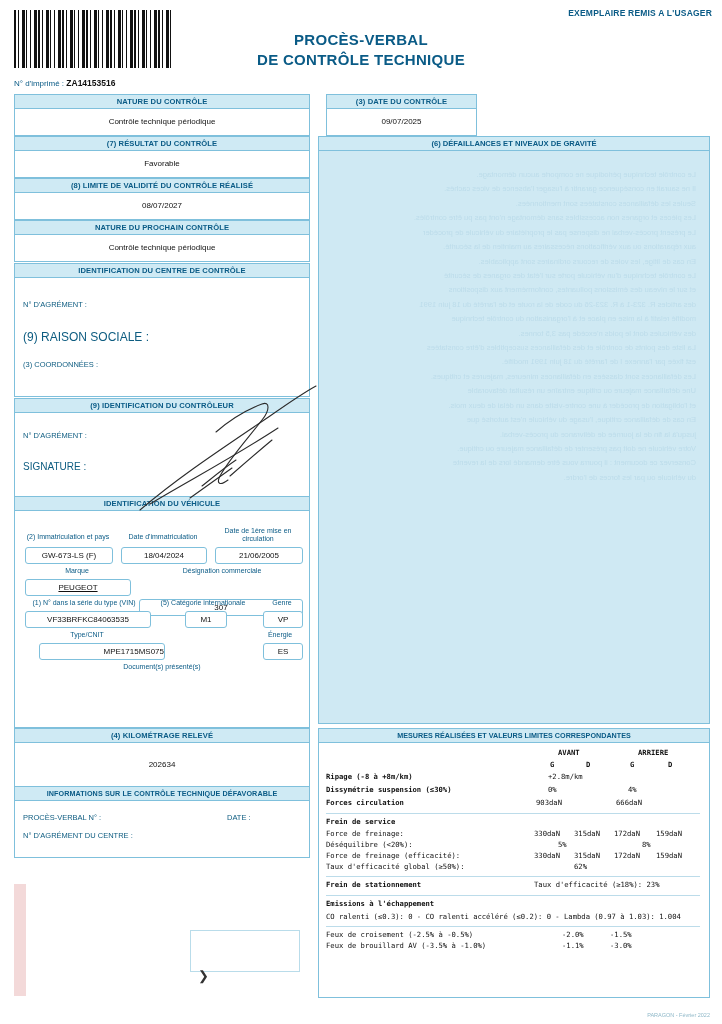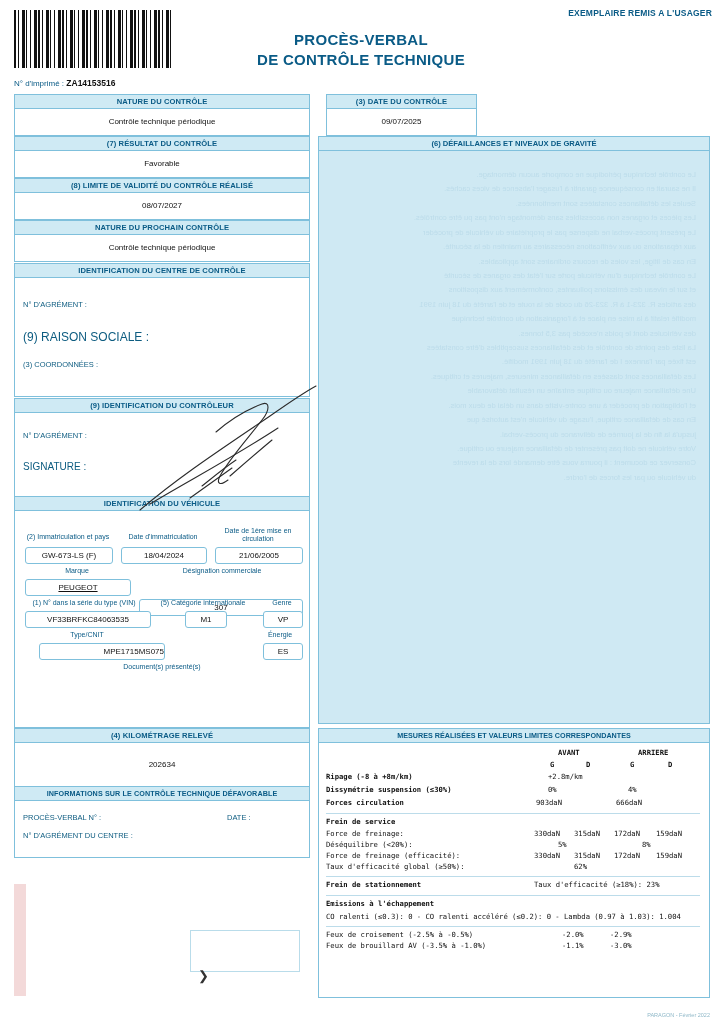--- a/index.html
+++ b/index.html
@@ -341,21 +341,21 @@
     <div class="mrow" style="height:12px;">
       <span class="mlabel">Emissions à l'échappement</span>
     </div>
     <div style="line-height:11px;width:360px;">CO ralenti (≤0.3): 0 - CO ralenti accéléré (≤0.2): 0 - Lambda (0.97 à 1.03): 1.004</div>
 
     <div class="sep" style="position:relative;margin:4px 0 3px;"></div>
 
     <div class="mrow" style="height:11px;">
       <span class="mtxt" style="left:0;">Feux de croisement (-2.5% à -0.5%)</span>
       <span class="mtxt" style="left:236px;">-2.0%</span>
-      <span class="mtxt" style="left:284px;">-2.9%</span>
+      <span class="mtxt" style="left:284px;">-1.5%</span>
     </div>
     <div class="mrow" style="height:11px;">
       <span class="mtxt" style="left:0;">Feux de brouillard AV (-3.5% à -1.0%)</span>
       <span class="mtxt" style="left:236px;">-1.1%</span>
       <span class="mtxt" style="left:284px;">-3.0%</span>
     </div>
   </div>
 
   <div class="footer">PARAGON - Février 2022</div>
 </div>

